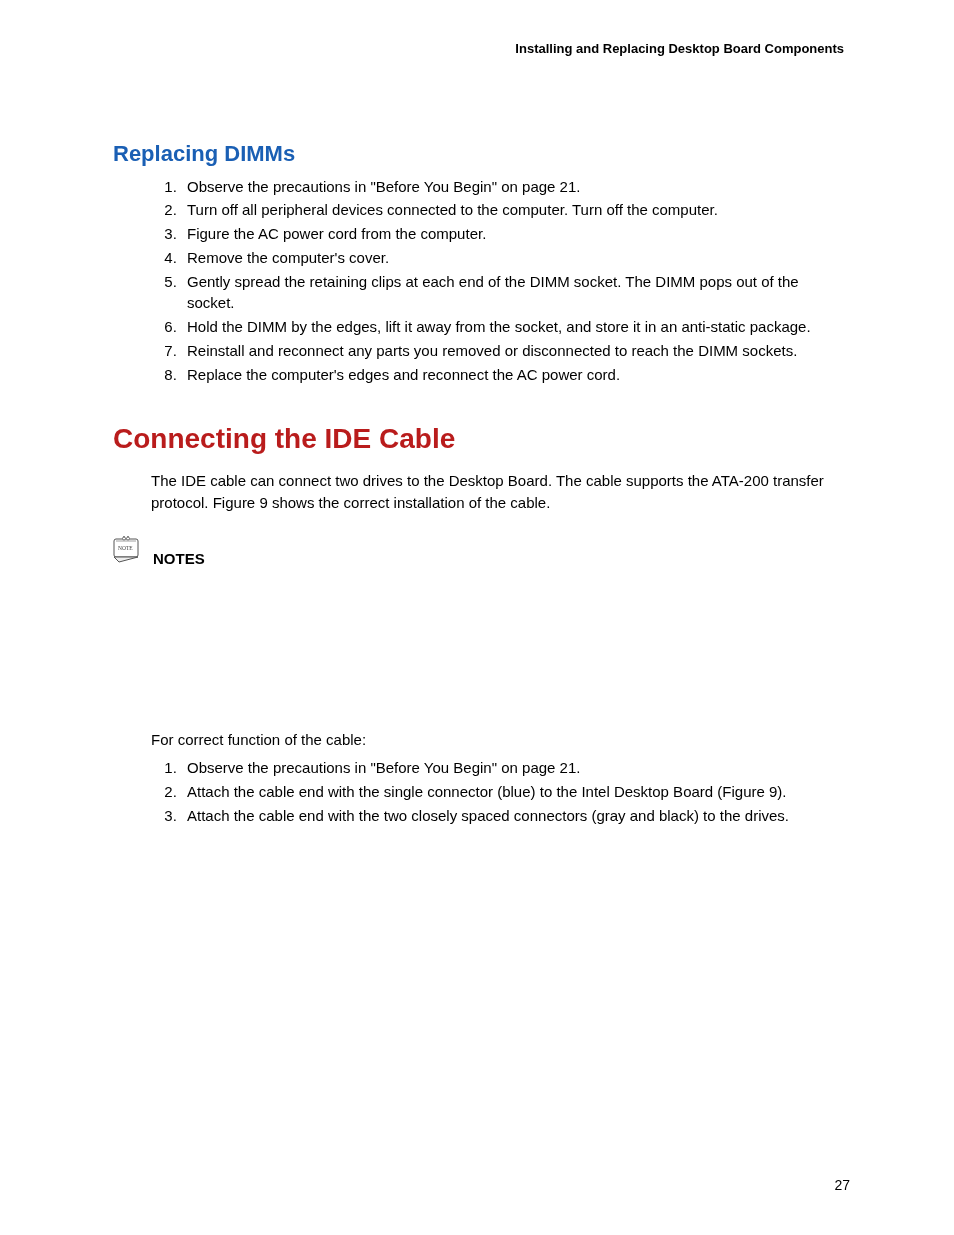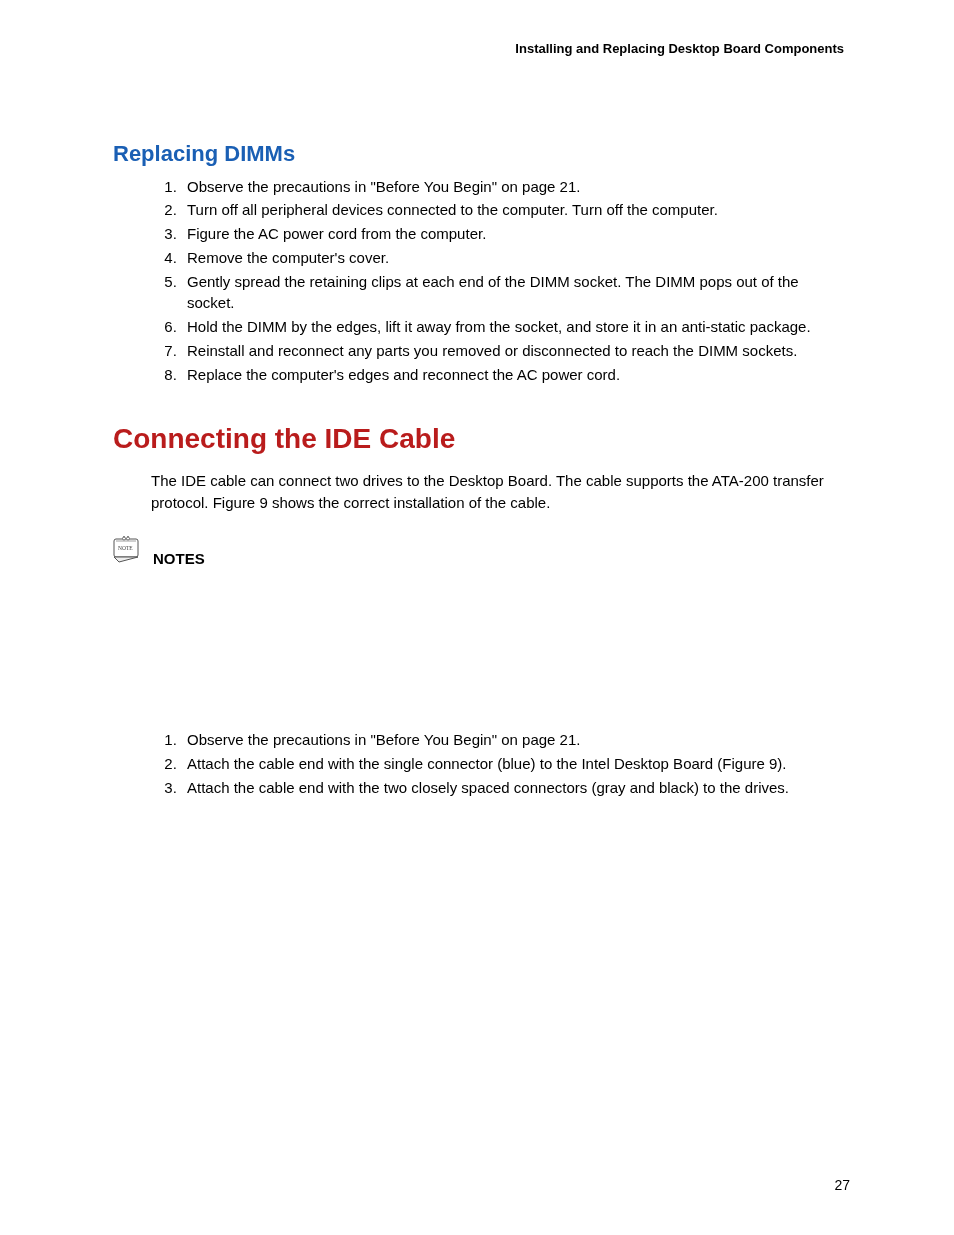--- a/index.html
+++ b/index.html
@@ -101,20 +101,21 @@
       <circle cx="15" cy="2.5" r="1.5" fill="#fff" stroke="#555" stroke-width="0.8"></circle>
       <text x="5" y="14" font-size="5.5" font-family="Verdana" fill="#444">NOTE</text>
     </svg>
   </span>
   <span class="notes-label">NOTES</span>
 </div>
 
 <div class="gap"></div>
 
 <div class="body-indent">
+  <p class="lead">For correct function of the cable:</p>
   <ol class="steps">
     <li>Observe the precautions in "Before You Begin" on page 21.</li>
     <li>Attach the cable end with the single connector (blue) to the Intel Desktop Board (Figure 9).</li>
     <li>Attach the cable end with the two closely spaced connectors (gray and black) to the drives.</li>
   </ol>
 </div>
 
 <div class="page-num">27</div>
 
 </body></html>

